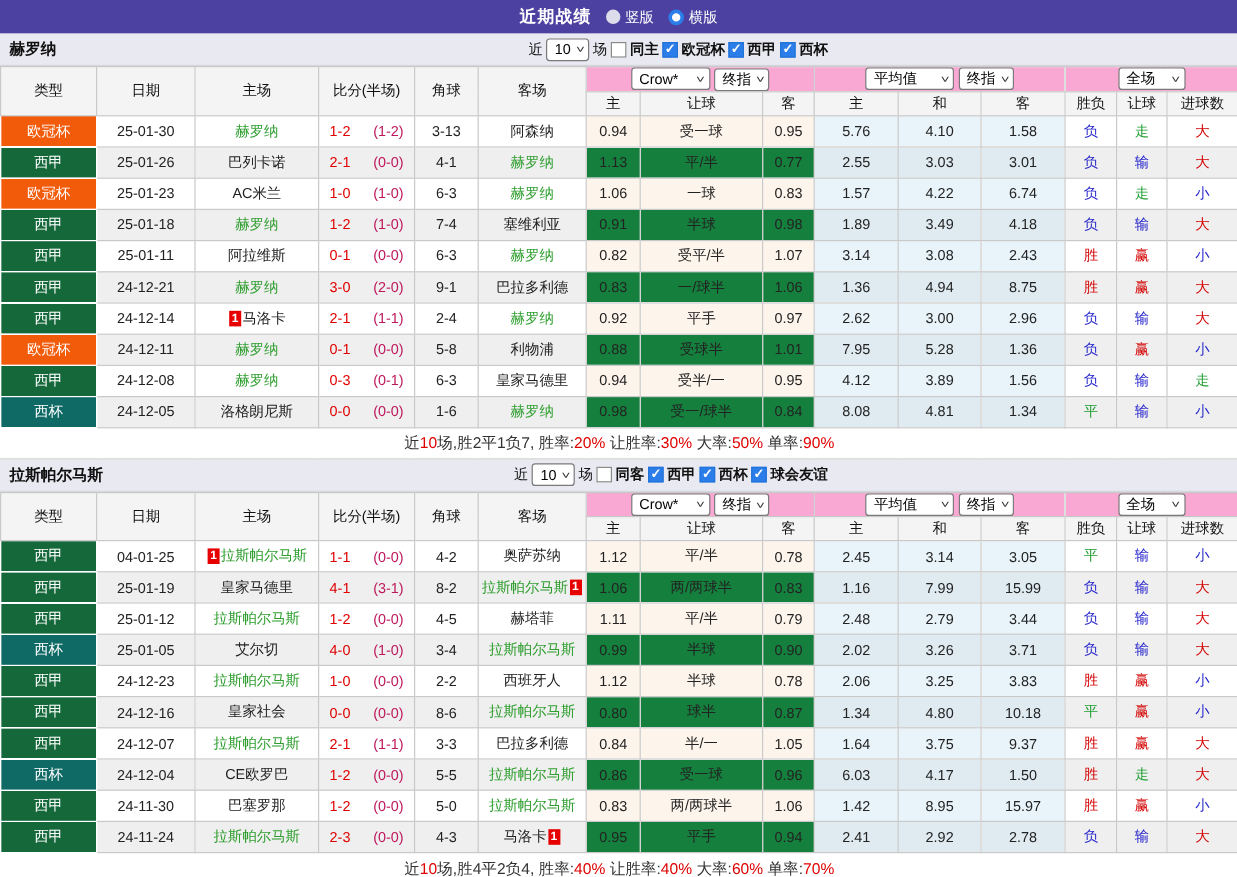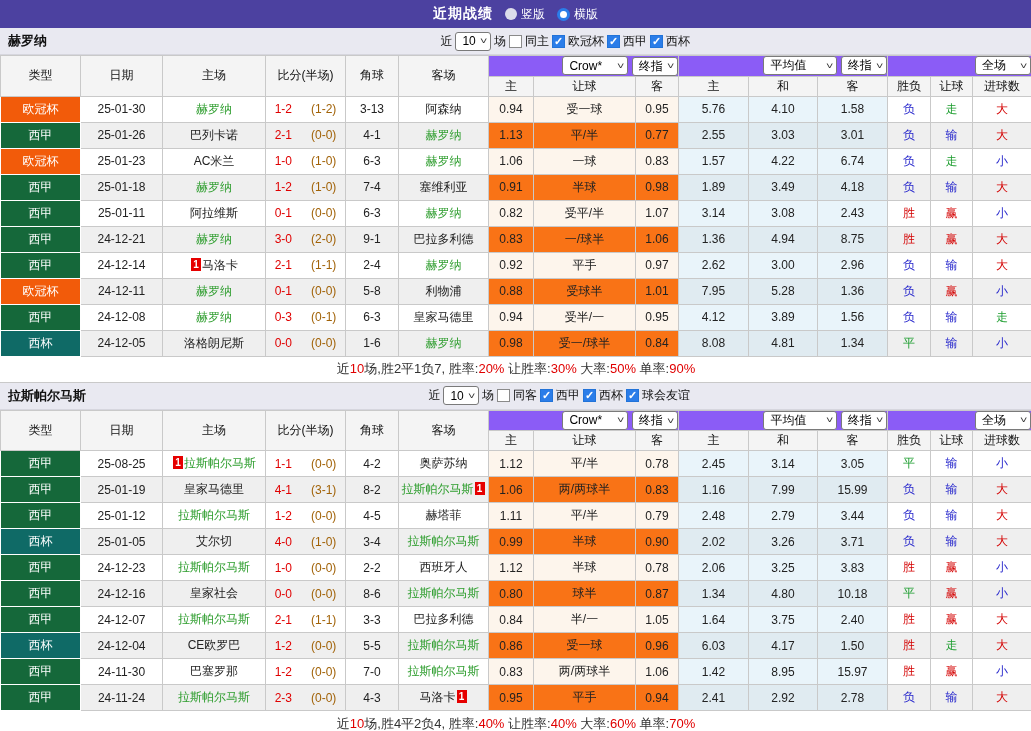--- a/index.html
+++ b/index.html
@@ -32,36 +32,36 @@
   .sel .arr{font-size:9px;color:#333;transform:scaleX(1.4);}
   .cb{
     width:13px;height:13px;border:1px solid #8a8a8a;background:#fff;
     display:inline-block;box-sizing:border-box;position:relative;cursor:pointer;
   }
   .cb.checked{background:#2b7de9;border-color:#2273d8;}
   .cb.checked::after{
     content:"\2713";color:#fff;font-size:11px;font-weight:bold;
     position:absolute;left:1px;top:-1px;line-height:13px;
   }
-  .cb-label{cursor:pointer;}
+  .cb-label{cursor:pointer;font-weight:bold;}
   
   table{border-collapse:collapse;table-layout:fixed;width:1031px;}
   th,td{border:1px solid #c9c9c9;text-align:center;padding:0;overflow:hidden;white-space:nowrap;}
   thead th{background:#f4f4f4;font-weight:normal;height:19px;font-size:12px;color:#111;}
-  thead th.sel-cell{background:#8b5cf6;text-align:right;}
+  thead th.sel-cell{background:#f9a8d4;}
   tbody td{height:25px;font-size:12px;}
   tr.odd td{background:#fff;}
   tr.even td{background:#efefef;}
   tr.odd td.odds{background:#fdf5ec;}
-  tr.even td.odds{background:#f97316;}
+  tr.even td.odds{background:#15803d;}
   tr.odd td.avg{background:#e9f4fa;}
   tr.even td.avg{background:#e0ebf1;}
   td.type-td{color:#fff;border:1px solid #fff;}
   .score-main{color:#e00000;}
-  .score-half{color:#a16207;margin-left:19px;}
+  .score-half{color:#be185d;margin-left:19px;}
   .subject{color:#2f9e2f;}
   .card{
     display:none;background:#e60000;color:#fff;font-size:10px;font-weight:bold;
     width:10px;height:13px;line-height:13px;text-align:center;vertical-align:1px;margin:0 1px;
   }
   tr.footer-row td{height:25px;background:#fff;color:#333;font-size:13px;border-left:1px solid #fff;border-right:1px solid #fff;}
   .seg-red{color:#e00000;}
 </style>
 </head>
 <body>
@@ -424,21 +424,21 @@
           <th>和</th>
           <th>客</th>
           <th>胜负</th>
           <th>让球</th>
           <th>进球数</th>
         </tr>
       </thead>
       <tbody class="rows-body">
           <tr class="odd">
     <td class="type-td" style="background: rgb(21, 104, 58);">西甲</td>
-    <td>25-08-25</td>
+    <td>04-01-25</td>
     <td><span class="card" style="display: inline-block;">1</span><span class="subject">拉斯帕尔马斯</span></td>
     <td><span class="score-main">1-1</span><span class="score-half">(0-0)</span></td>
     <td>4-2</td>
     <td><span>奥萨苏纳</span></td>
     <td class="odds">1.12</td>
     <td class="odds">平/半</td>
     <td class="odds">0.78</td>
     <td class="avg">2.45</td>
     <td class="avg">3.14</td>
     <td class="avg">3.05</td>
@@ -536,21 +536,21 @@
     <td>24-12-07</td>
     <td><span class="subject">拉斯帕尔马斯</span></td>
     <td><span class="score-main">2-1</span><span class="score-half">(1-1)</span></td>
     <td>3-3</td>
     <td><span>巴拉多利德</span></td>
     <td class="odds">0.84</td>
     <td class="odds">半/一</td>
     <td class="odds">1.05</td>
     <td class="avg">1.64</td>
     <td class="avg">3.75</td>
-    <td class="avg">2.40</td>
+    <td class="avg">9.37</td>
     <td style="color: rgb(212, 0, 0);">胜</td>
     <td style="color: rgb(212, 0, 0);">赢</td>
     <td style="color: rgb(212, 0, 0);">大</td>
   </tr>
           <tr class="even">
     <td class="type-td" style="background: rgb(15, 106, 102);">西杯</td>
     <td>24-12-04</td>
     <td><span>CE欧罗巴</span></td>
     <td><span class="score-main">1-2</span><span class="score-half">(0-0)</span></td>
     <td>5-5</td>
@@ -563,21 +563,21 @@
     <td class="avg">1.50</td>
     <td style="color: rgb(212, 0, 0);">胜</td>
     <td style="color: rgb(30, 158, 48);">走</td>
     <td style="color: rgb(212, 0, 0);">大</td>
   </tr>
           <tr class="odd">
     <td class="type-td" style="background: rgb(21, 104, 58);">西甲</td>
     <td>24-11-30</td>
     <td><span>巴塞罗那</span></td>
     <td><span class="score-main">1-2</span><span class="score-half">(0-0)</span></td>
-    <td>7-0</td>
+    <td>5-0</td>
     <td><span class="subject">拉斯帕尔马斯</span></td>
     <td class="odds">0.83</td>
     <td class="odds">两/两球半</td>
     <td class="odds">1.06</td>
     <td class="avg">1.42</td>
     <td class="avg">8.95</td>
     <td class="avg">15.97</td>
     <td style="color: rgb(212, 0, 0);">胜</td>
     <td style="color: rgb(212, 0, 0);">赢</td>
     <td style="color: rgb(39, 39, 204);">小</td>

